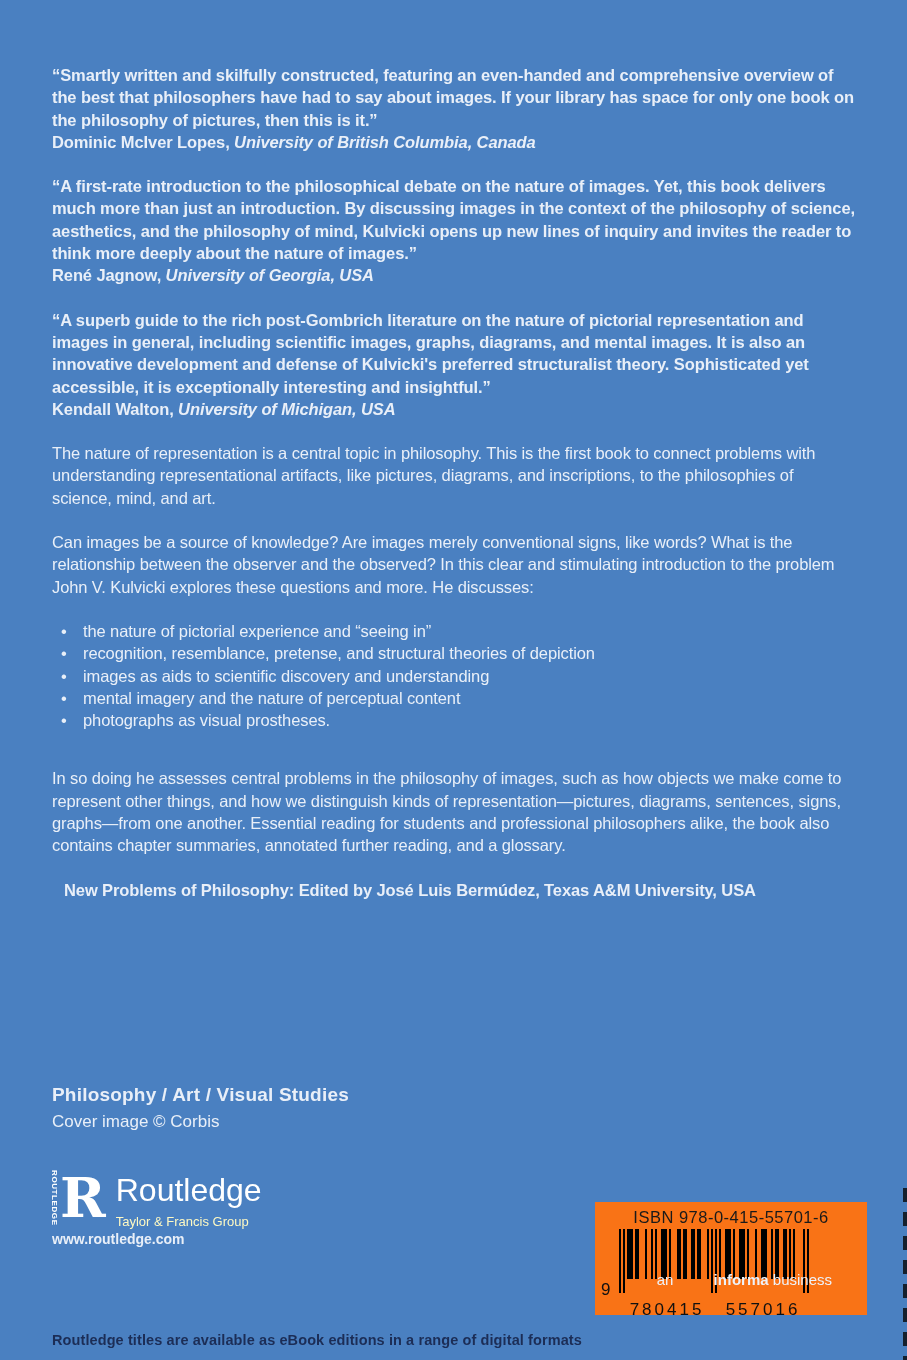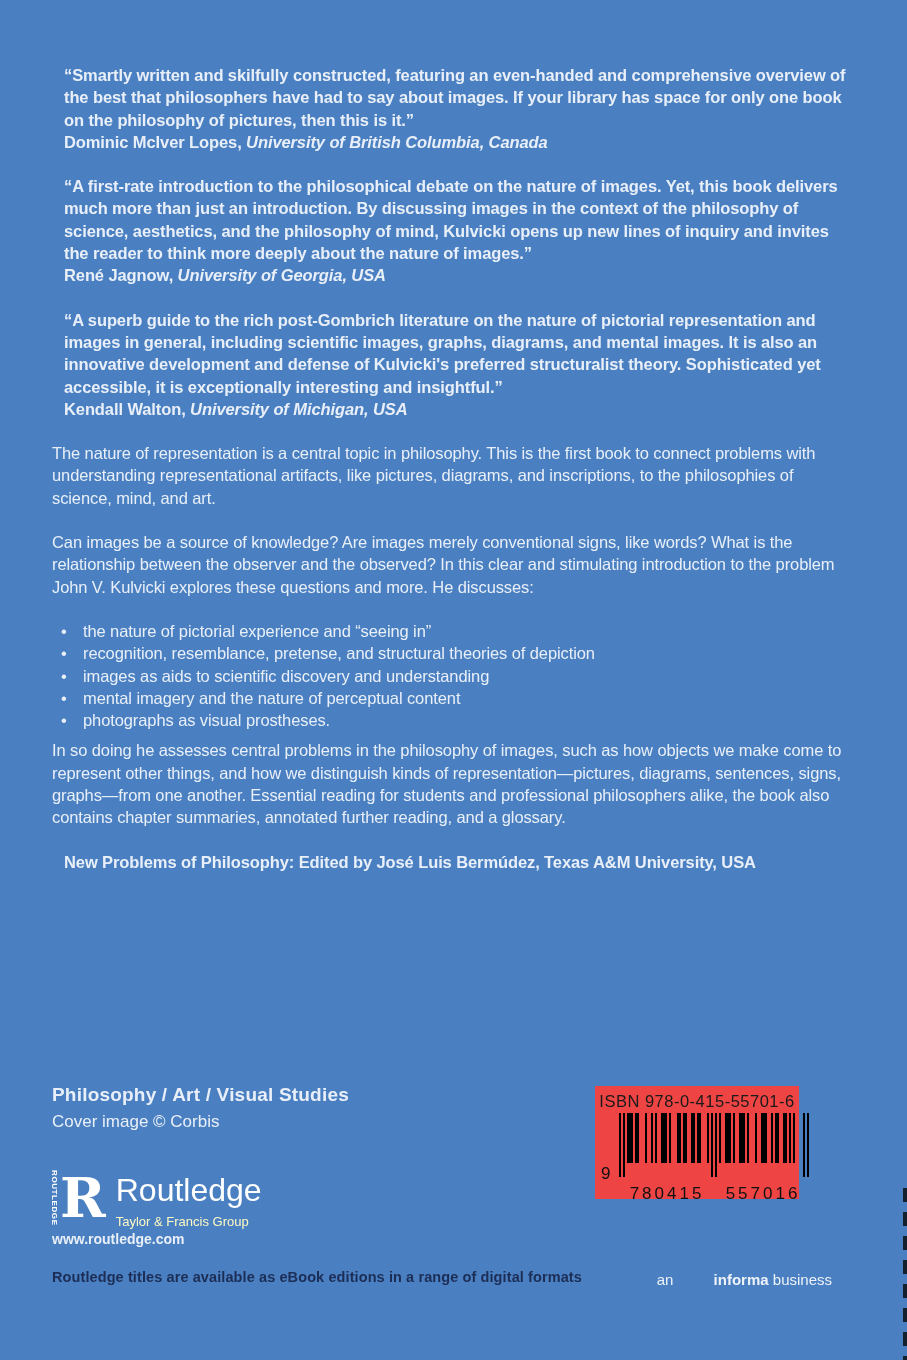--- a/index.html
+++ b/index.html
@@ -8,26 +8,26 @@
     width:907px;height:1360px;
     background:#4a80c1;
     font-family:"Liberation Sans", sans-serif;
     color:#e9eff8;
     overflow:hidden;
   }
   .main{
     position:absolute;top:64px;left:52px;width:804px;
     font-size:16.5px;line-height:22.3px;letter-spacing:-0.1px;
   }
-  .quote-block{margin:0 0 22px 12px;}
+  .quote-block{margin:0 0 22px 0;}
   .quote-text{margin:0;font-weight:bold;}
   .attrib{margin:0;font-weight:bold;}
   .attrib .affil{font-style:italic;}
   .para{margin:0 0 22px 0;font-weight:normal;}
-  .bullets{list-style:none;margin:0 0 8px 0;padding:0;}
+  .bullets{list-style:none;margin:0 0 36px 0;padding:0;}
   .bullets li{position:relative;padding-left:31px;}
   .bullets li::before{content:"\2022";position:absolute;left:9px;top:0;}
   .bio{margin:0 0 22px 0;}
   .bio .bio-name{font-weight:bold;}
   .bio .bio-book{font-style:italic;}
   .series{margin:12px;font-weight:bold;}
 
   .subjects{position:absolute;left:52px;top:1084px;font-size:19px;font-weight:bold;letter-spacing:0.2px;text-align:center;}
   .credit{position:absolute;left:52px;top:1112px;font-size:17px;}
 
@@ -39,23 +39,23 @@
   }
   .logo-r{
     font-family:"DejaVu Serif", serif;
     font-size:55px;line-height:55px;font-weight:bold;color:#ffffff;
     margin:0 10px 0 1px;
   }
   .logo-names{padding-top:4px;}
   .logo-name{font-size:32px;line-height:32px;color:#ffffff;}
   .logo-group{font-size:13px;color:#fef9c3;margin-top:8px;}
   .website{position:absolute;left:52px;top:1231px;font-size:14px;font-weight:bold;}
-  .ebook-note{position:absolute;left:52px;top:1269px;font-size:14.5px;font-weight:bold;color:#1c2d56;letter-spacing:0.1px;}
-
-  .bc-box{position:absolute;left:595px;top:1086px;width:204px;height:113px;background:#ef4444;}
+  .ebook-note{position:absolute;left:52px;top:1332px;font-size:14.5px;font-weight:bold;color:#1c2d56;letter-spacing:0.1px;}
+
+  .bc-box{position:absolute;left:595px;top:1202px;width:272px;height:113px;background:#f97316;}
   .bc-isbn{position:absolute;top:6px;left:0;width:100%;text-align:center;
     font-size:16.5px;color:#1a1a1a;letter-spacing:0.5px;}
   .bc-bars{position:absolute;left:24px;top:27px;display:flex;align-items:flex-start;}
   .bc-m{width:2px;height:50px;flex:none;}
   .bc-black{background:#000000;}
   .bc-guard{height:64px;}
   .bc-digits{position:absolute;top:78px;left:6px;width:225px;display:flex;
     font-size:17px;color:#111111;}
   .bc-d-first{width:18px;text-align:left;}
   .bc-d-grp{width:96px;text-align:center;letter-spacing:3px;margin-top:20px;}

